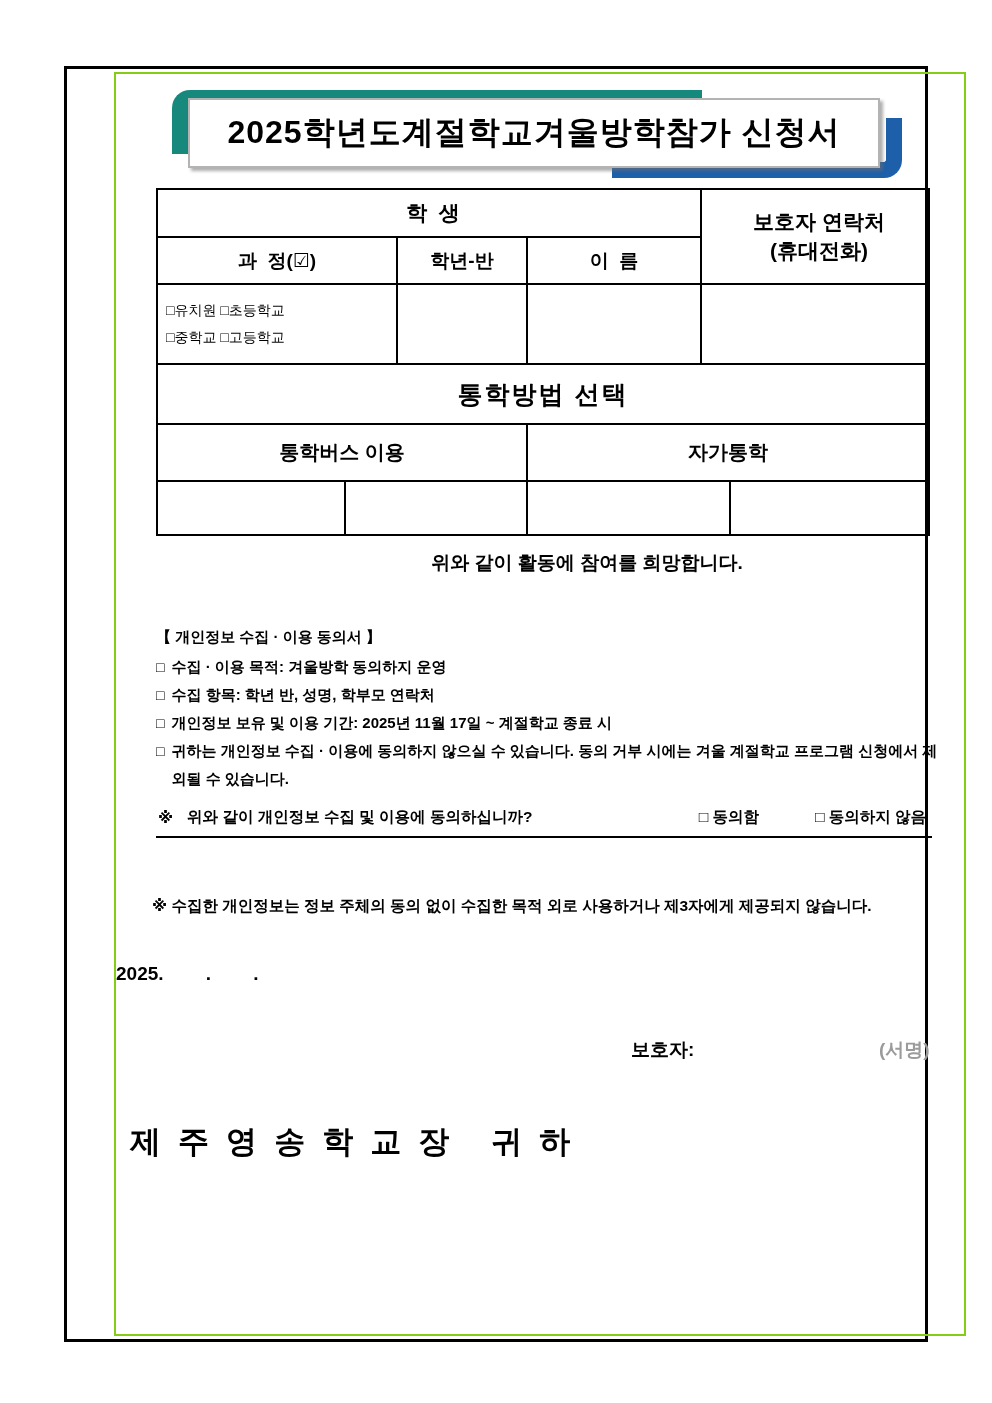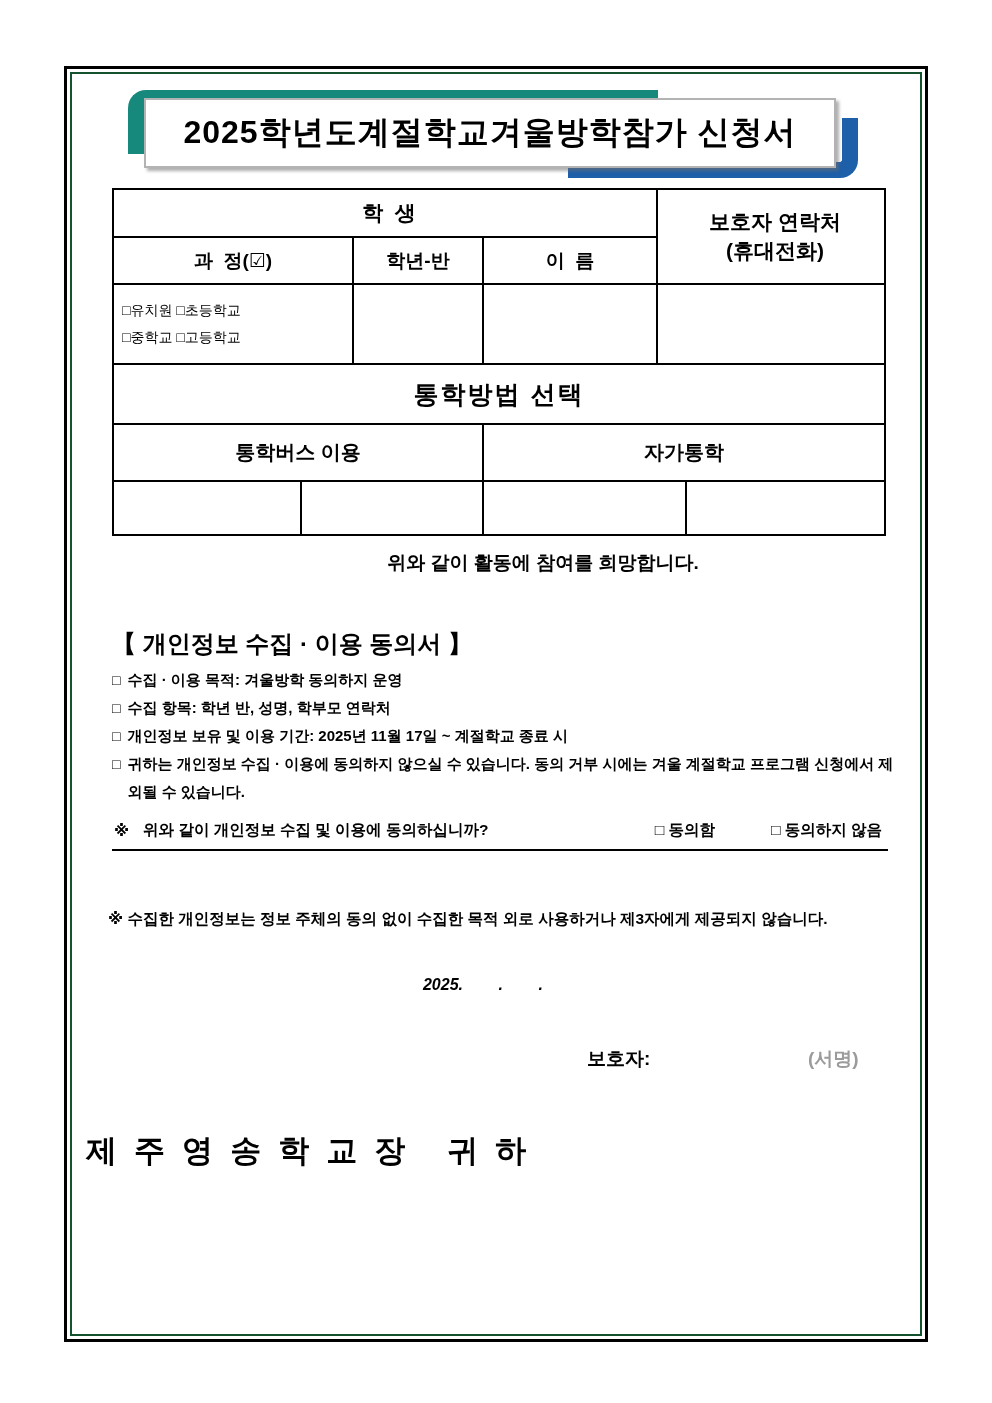--- a/index.html
+++ b/index.html
@@ -1,21 +1,21 @@
 <!DOCTYPE html>
 <html style="--teal: #17897C; --blue: #1D5FA9;"><head>
 <meta charset="utf-8">
 <style>
   * { margin:0; padding:0; box-sizing:border-box; }
   body { background:#fff; font-family:"Liberation Sans","DejaVu Sans",sans-serif; color:#000; }
   .page { position:relative; width:992px; height:1403px; background:#fff; overflow:hidden; }
 
   .doc-border { position:absolute; left:64px; top:66px; width:864px; height:1276px;
                 border:3px solid #000; padding:3px; }
-  .doc-inner  { width:100%; height:100%; border:2px solid #14532d; overflow:hidden; }
+  .doc-inner  { width:100%; height:100%; border:2px solid #84cc16; overflow:hidden;margin-left:44px; }
 
   
   .banner { position:relative; height:98px; width:730px; margin:16px 0 0 56px; }
   .banner-teal { position:absolute; left:0; top:0; width:530px; height:64px;
                  border-top:16px solid var(--teal,#17897c); border-left:16px solid var(--teal,#17897c);
                  border-top-left-radius:18px; }
   .banner-blue { position:absolute; right:0; top:28px; width:290px; height:60px;
                  border-bottom:16px solid var(--blue,#1d5fa9); border-right:16px solid var(--blue,#1d5fa9);
                  border-bottom-right-radius:18px; }
   .banner-box  { position:absolute; left:16px; top:8px; width:692px; height:70px; background:#fff;
@@ -38,37 +38,37 @@
   .course-cell .opt { white-space:pre; cursor:default; }
   .t2 { margin-top:-2px; }
   .t2-r1 td { height:60px; font-size:25px; letter-spacing:2px; }
   .t2-r2 td { height:57px; font-size:20px; }
   .t2-r3 td { height:33px; font-size:17px; }
   .t2-r4 td { height:54px; }
 
   
   .statement { margin:14px 0 0 40px; width:772px; padding-left:90px; text-align:center;
                font-size:19px; font-weight:bold; }
-  .consent-heading { margin:52px 0 6px 40px; font-size:24px; font-weight:bold; }
+  .consent-heading { margin:52px 0 6px 40px; font-size:15px; font-weight:bold; }
   .consent-item { margin-left:40px; width:786px; display:flex; align-items:flex-start;
                   font-size:15px; font-weight:600; line-height:28px; }
   .consent-item .box { margin-right:7px; font-size:14px; flex:0 0 auto; }
   .consent-question { margin:14px 0 0 40px; width:776px; display:flex; align-items:center;
                       border-bottom:2px solid #000; padding-bottom:8px;
                       font-size:15.5px; font-weight:bold; }
   .consent-question .qmark { margin:0 14px 0 2px; }
   .cb { white-space:pre; cursor:default; }
   .cb-agree { margin-left:auto; }
   .cb-disagree { margin-left:56px; margin-right:6px; }
 
   .notice { margin:58px 0 0 36px; font-size:15.5px; font-weight:bold; }
-  .date-line { margin:46px 26px 0 0; text-align:center; font-size:16px; font-weight:bold; white-space:pre;font-style:italic; }
+  .date-line { margin:46px 26px 0 0; text-align:left; font-size:19px; font-weight:bold; white-space:pre; }
   .sig-row { position:relative; height:26px; margin-top:52px; font-size:19px; font-weight:bold; }
   .sig-guardian { position:absolute; left:515px; }
-  .sig-hint { position:absolute; left:736px; color:#9b9b9b; font-weight:600; }
+  .sig-hint { position:absolute; left:763px; color:#9b9b9b; font-weight:600; }
   .addressee { margin:58px 0 0 14px; font-family:"Liberation Serif","DejaVu Serif",serif;
                font-size:31px; font-weight:bold; letter-spacing:0.55em; white-space:pre; }
 </style>
 </head>
 <body>
 
 <div class="page">
   <div class="doc-border">
     <div class="doc-inner">
 

